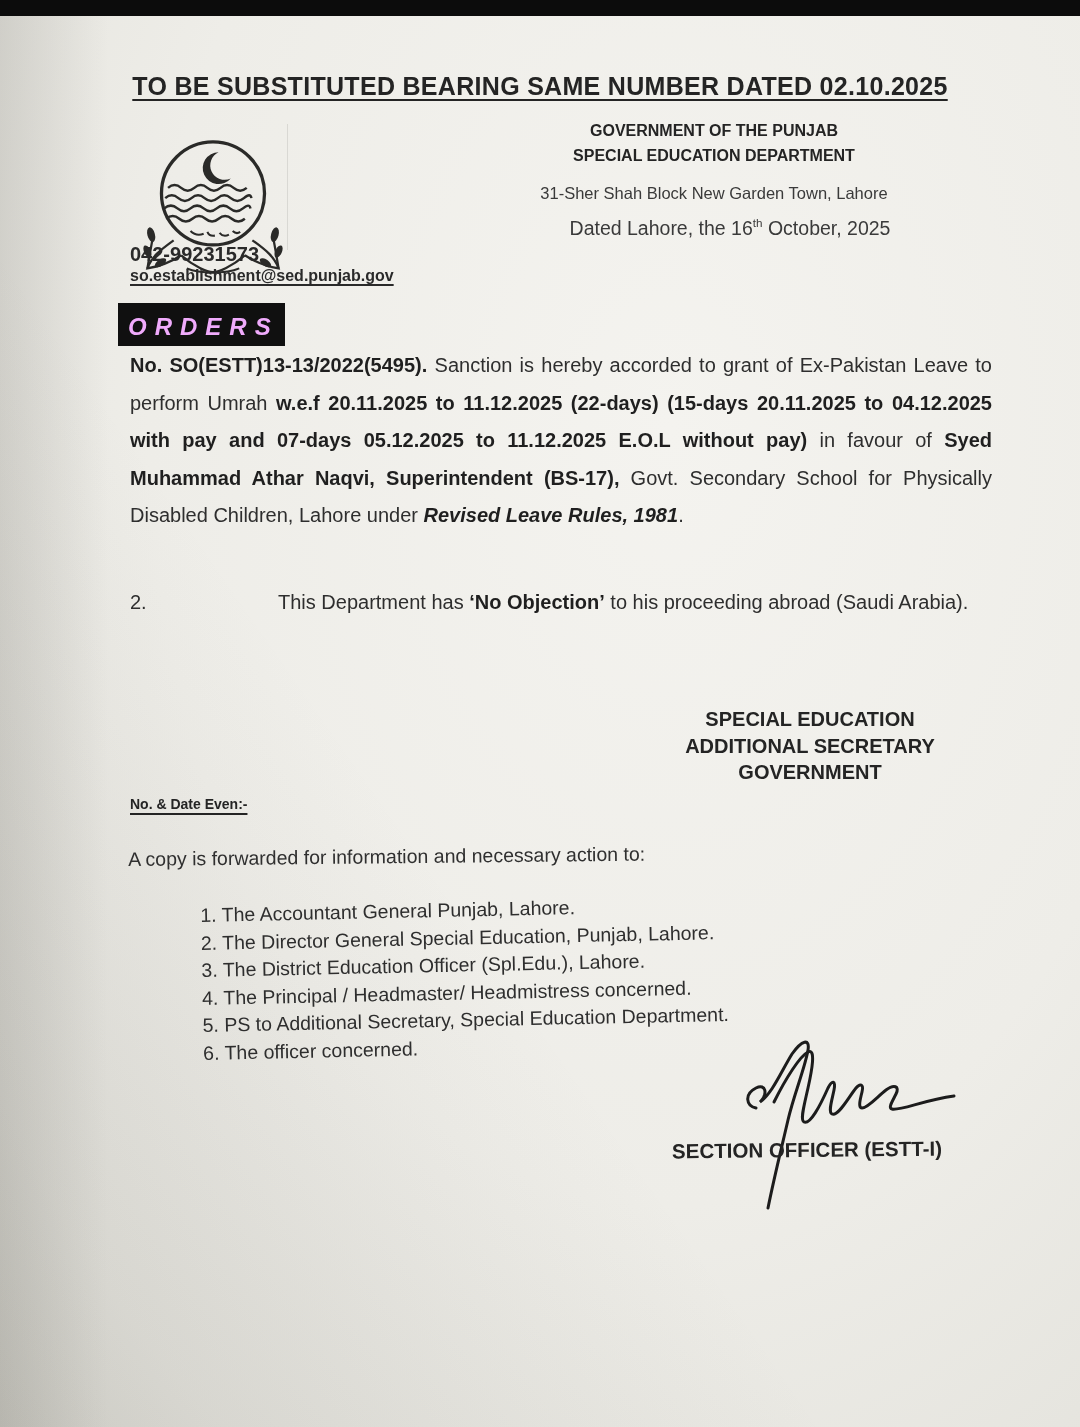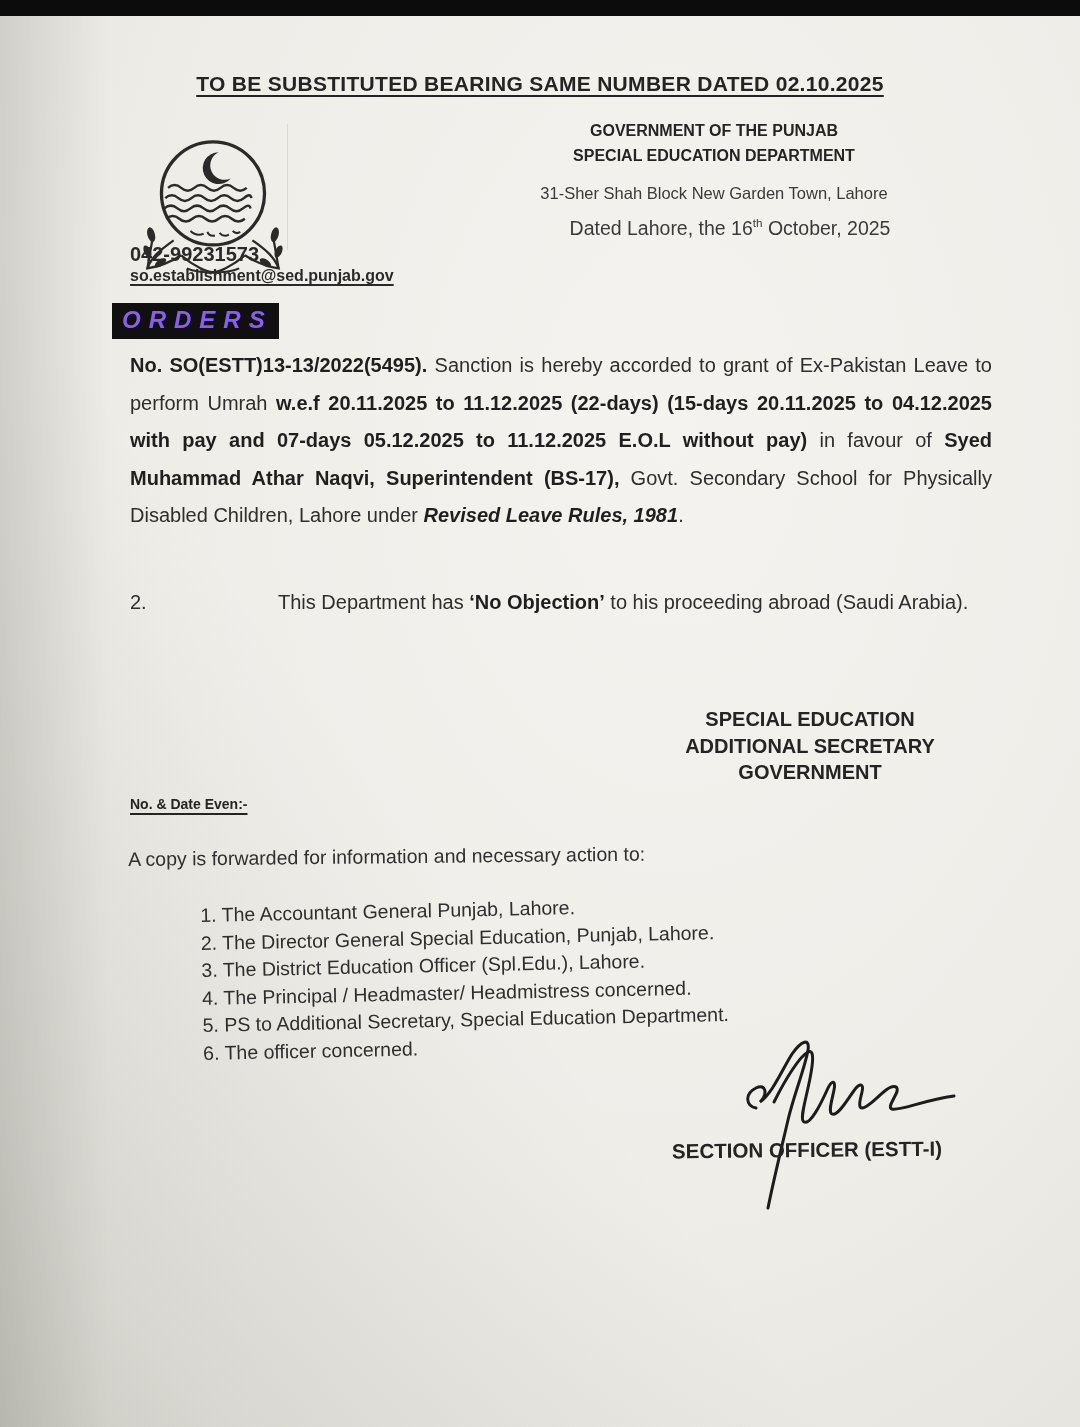--- a/index.html
+++ b/index.html
@@ -18,21 +18,21 @@
       linear-gradient(235deg, rgba(0,0,0,0) 60%, rgba(80,78,70,0.12) 100%),
       radial-gradient(ellipse at 62% 30%, #f4f3ef 0%, #eeede8 55%, #e5e4de 85%, #dbdad3 100%);
     color:#2d2d2d;
   }
   .photo-edge{
     position:absolute;left:0;top:0;width:100%;height:16px;
     background:#0c0c0c;
   }
   .notice{
     position:absolute;left:0;top:72px;width:100%;
-    text-align:center;font-weight:bold;font-size:21px;letter-spacing:.3px;
+    text-align:center;font-weight:bold;font-size:25px;letter-spacing:.3px;
     color:#242424;
     text-decoration:underline;text-decoration-thickness:2px;text-underline-offset:4px;
   }
   .crest{position:absolute;left:138px;top:126px;width:150px;height:178px;}
   .fold-line{position:absolute;left:287px;top:124px;width:1px;height:126px;background:rgba(60,60,55,0.12);}
   .head-block{
     position:absolute;left:478px;top:118px;width:472px;text-align:center;
   }
   .head-gov,.head-dept{font-weight:bold;font-size:16px;color:#242424;line-height:25px;}
   .head-addr{font-size:16.5px;color:#3a3a3a;margin-top:16px;}
@@ -40,24 +40,24 @@
     position:absolute;left:540px;top:216px;width:380px;text-align:center;
     font-size:19.5px;color:#3a3a3a;white-space:nowrap;
   }
   .date-line sup{font-size:0.6em;vertical-align:super;}
   .phone{position:absolute;left:130px;top:243px;font-weight:bold;font-size:20px;color:#2a2a2a;}
   .email{
     position:absolute;left:130px;top:267px;font-weight:bold;font-size:16px;color:#2a2a2a;
     text-decoration:underline;text-decoration-thickness:1.5px;text-underline-offset:3px;
   }
   .orders-badge{
-    position:absolute;left:112px;top:303px;
-    background:#101010;color:#8b5cf6;
+    position:absolute;left:118px;top:303px;
+    background:#101010;color:#f0abfc;
     font-weight:bold;font-style:italic;font-size:24px;letter-spacing:8px;
-    padding:3px 6px 5px 10px;
+    padding:10px 6px 5px 10px;
   }
   .para{
     position:absolute;left:130px;width:862px;
     font-size:20px;line-height:37.5px;text-align:justify;color:#2e2e2e;
   }
   .para b,.para .seg-b{color:#1f1f1f;}
   #para1{top:347px;}
   #para2{top:584px;}
   .para2-num{display:inline-block;width:148px;}
   .signatory{

